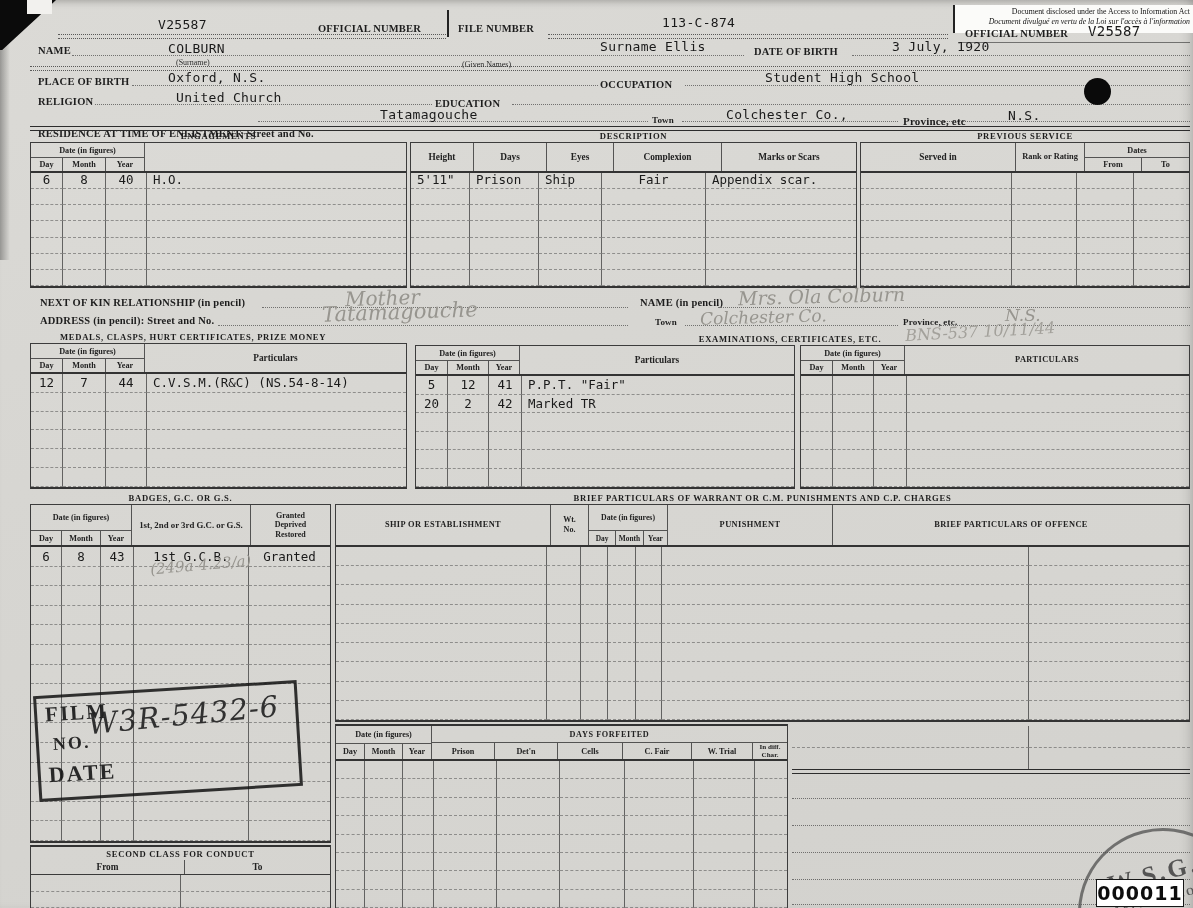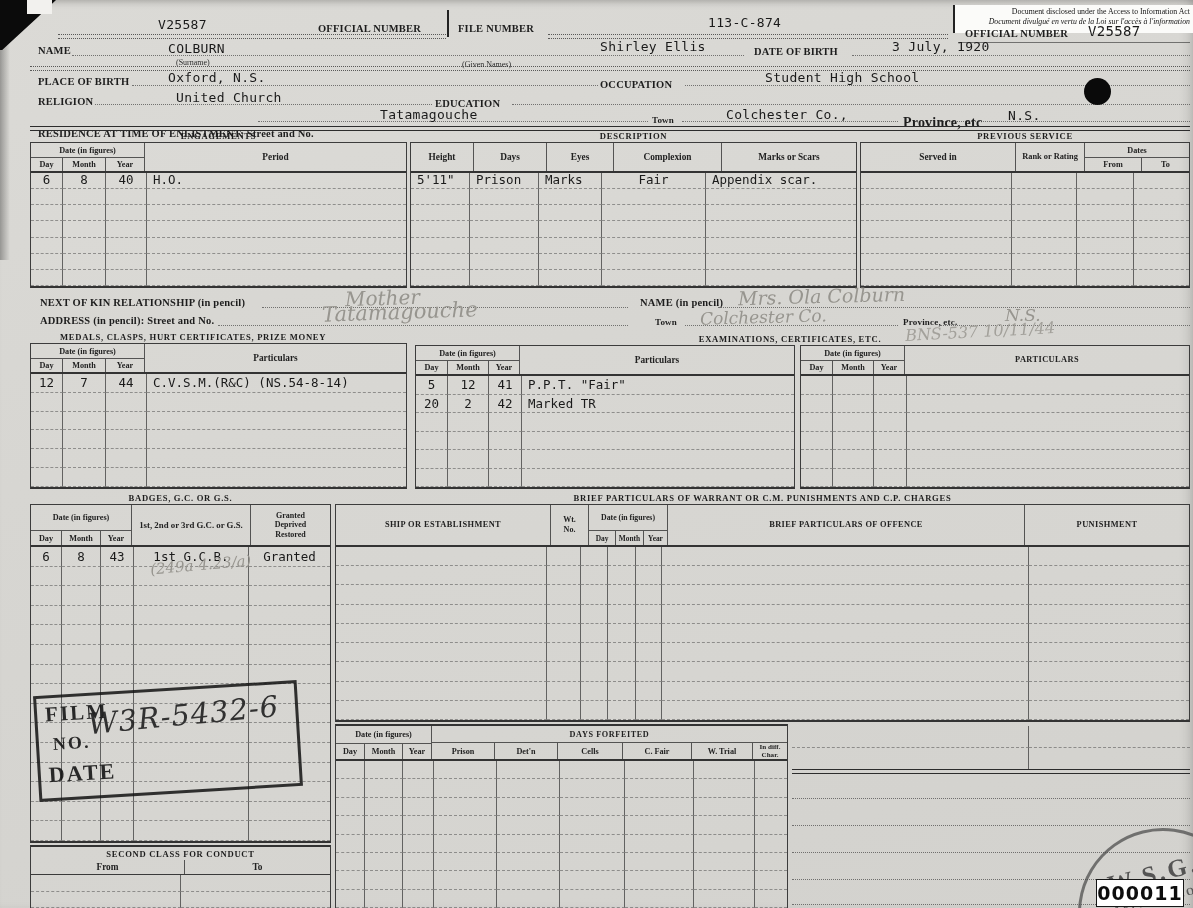--- a/index.html
+++ b/index.html
@@ -75,36 +75,36 @@
   <div id="edge-shade"></div>
   <div id="corner-black"></div>
   <div id="corner-notch"></div>
 
   <div class="typed" style="left:158px;top:17px;">V25587</div>
   <div class="rule2" style="left:58px;top:34px;width:388px;"></div>
   <div class="lbl" style="left:318px;top:23px;">OFFICIAL NUMBER</div>
   <div class="vbar" style="left:447px;top:10px;height:27px;"></div>
   <div class="lbl" style="left:458px;top:23px;">FILE NUMBER</div>
   <div class="rule2" style="left:548px;top:34px;width:400px;"></div>
-  <div class="typed" style="left:662px;top:15px;margin-left:46px;">113-C-874</div>
+  <div class="typed" style="left:662px;top:15px;">113-C-874</div>
 
   <div id="disclosure">
     <div>Document disclosed under the Access to Information Act</div>
     <div class="fr">Document divulgué en vertu de la Loi sur l'accès à l'information</div>
   </div>
   <div class="lbl" style="left:965px;top:28px;">OFFICIAL NUMBER</div>
   <div class="typed" style="left:1088px;top:23px;font-size:14px;">V25587</div>
   <div class="dot" style="left:958px;top:42px;width:232px;border-bottom-style:solid;"></div>
 
   <div class="lbl" style="left:38px;top:45px;">NAME</div>
   <div class="typed" style="left:168px;top:41px;">COLBURN</div>
   <div class="dot" style="left:72px;top:55px;width:672px;"></div>
   <div class="cap" style="left:176px;top:58px;">(Surname)</div>
   <div class="cap" style="left:462px;top:60px;">(Given Names)</div>
-  <div class="typed" style="left:600px;top:39px;">Shirley Ellis</div>
+  <div class="typed" style="left:600px;top:39px;">Surname Ellis</div>
   <div class="lbl" style="left:754px;top:46px;">DATE OF BIRTH</div>
   <div class="typed" style="left:892px;top:39px;">3 July, 1920</div>
   <div class="dot" style="left:852px;top:55px;width:338px;"></div>
   <div class="rule2" style="left:30px;top:66px;width:1160px;"></div>
 
   <div class="lbl" style="left:38px;top:76px;">PLACE OF BIRTH</div>
   <div class="typed" style="left:168px;top:70px;">Oxford, N.S.</div>
   <div class="dot" style="left:132px;top:85px;width:466px;"></div>
   <div class="lbl" style="left:600px;top:79px;">OCCUPATION</div>
   <div class="typed" style="left:765px;top:70px;">Student High School</div>
@@ -115,39 +115,38 @@
   <div class="dot" style="left:95px;top:104px;width:337px;"></div>
   <div class="lbl" style="left:435px;top:98px;">EDUCATION</div>
   <div class="dot" style="left:512px;top:104px;width:678px;"></div>
 
   <div class="lbl" style="left:38px;top:128px;text-align:center;">RESIDENCE AT TIME OF ENLISTMENT: Street and No.</div>
   <div class="typed" style="left:380px;top:107px;">Tatamagouche</div>
   <div class="dot" style="left:258px;top:121px;width:390px;"></div>
   <div class="lbl" style="left:652px;top:115px;font-size:9px;">Town</div>
   <div class="typed" style="left:726px;top:107px;">Colchester Co.,</div>
   <div class="dot" style="left:682px;top:121px;width:216px;"></div>
-  <div class="lbl" style="left:903px;top:115px;font-size:14px;">Province, etc</div>
+  <div class="lbl" style="left:903px;top:115px;font-size:11px;">Province, etc</div>
   <div class="typed" style="left:1008px;top:108px;">N.S.</div>
   <div class="dot" style="left:940px;top:121px;width:250px;"></div>
   <div class="heavy" style="left:30px;top:126px;width:1160px;"></div>
   <div id="punch-hole"></div>
 
   <div class="ftable" style="left:30px;top:130px;width:377px;height:158px;">
     <div class="t-title">Engagements</div>
     <div class="t-inner">
       <div class="t-head" style="height:28px;">
         <div class="dgroup" style="width:113px;">
           <div class="dg-top">Date (in figures)</div>
           <div class="dg-sub">
             <div style="width:31px;">Day</div>
             <div style="width:42px;">Month</div>
             <div style="flex:1;">Year</div>
           </div>
         </div>
-        <div class="hc" style="flex:1;">Period</div>
       </div>
       <div class="t-body">
         <div class="tr">
           <div class="td c" style="width:31px;">
               <span class="tv">6</span>
             </div>
           <div class="td c" style="width:42px;">
               <span class="tv">8</span>
             </div>
           <div class="td c" style="width:40px;">
@@ -209,21 +208,21 @@
       </div>
       <div class="t-body">
         <div class="tr">
           <div class="td" style="width:58px;">
               <span class="tv pad">5'11"</span>
             </div>
           <div class="td" style="width:68px;">
               <span class="tv pad">Prison</span>
             </div>
           <div class="td" style="width:62px;">
-              <span class="tv pad">Marks</span>
+              <span class="tv pad">Ship</span>
             </div>
           <div class="td c" style="width:103px;">
               <span class="tv">Fair</span>
             </div>
           <div class="td" style="flex:1;">
               <span class="tv pad">Appendix scar.</span>
             </div>
         </div>
         <div class="tr">
           <div class="td" style="width:58px;"></div>
@@ -689,22 +688,22 @@
           <span>No.</span>
         </div>
         <div class="dgroup" style="width:78px;">
           <div class="dg-top" style="font-size:7.8px;">Date (in figures)</div>
           <div class="dg-sub" style="flex:0 0 14px;">
             <div style="width:26px;font-size:7.4px;">Day</div>
             <div style="width:27px;font-size:7.4px;">Month</div>
             <div style="flex:1;font-size:7.4px;">Year</div>
           </div>
         </div>
+        <div class="hc up" style="width:160px;">Punishment</div>
         <div class="hc up" style="flex:1;">Brief Particulars of Offence</div>
-        <div class="hc up" style="width:160px;">Punishment</div>
       </div>
       <div class="t-body">
         <div class="tr">
           <div class="td" style="width:210px;"></div>
           <div class="td" style="width:33px;"></div>
           <div class="td" style="width:26px;"></div>
           <div class="td" style="width:27px;"></div>
           <div class="td" style="width:25px;"></div>
           <div class="td" style="flex:1;"></div>
           <div class="td" style="width:160px;"></div>

